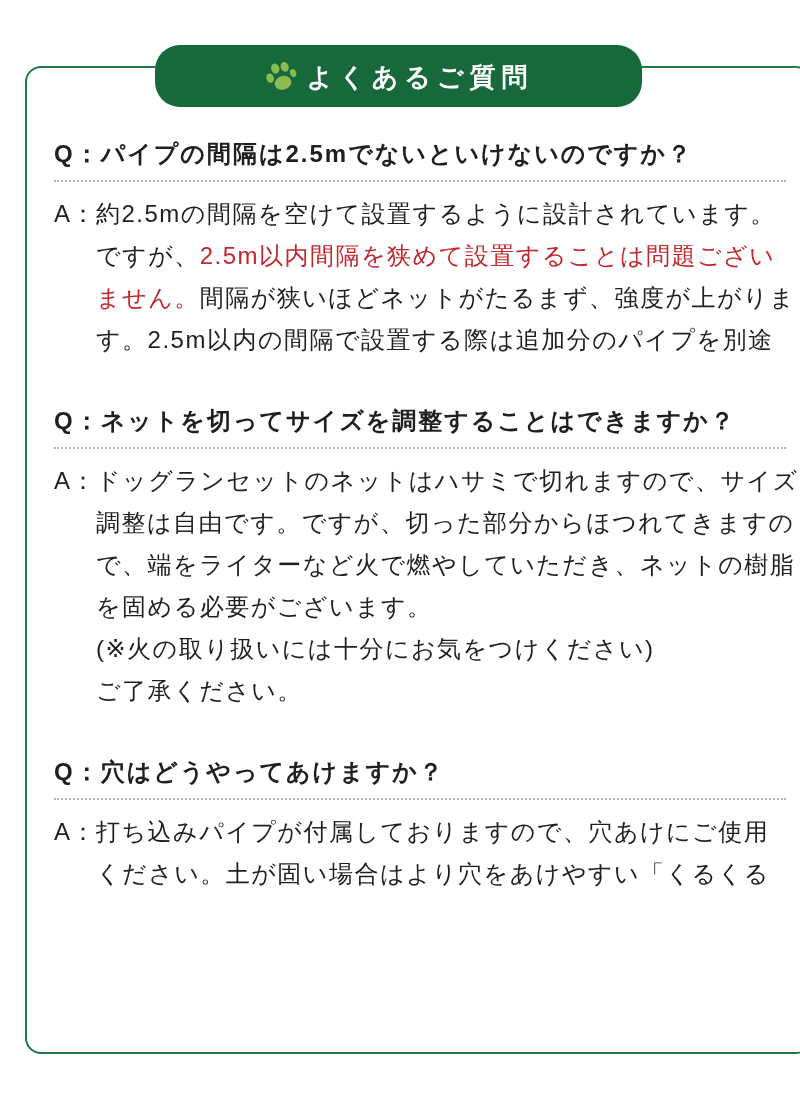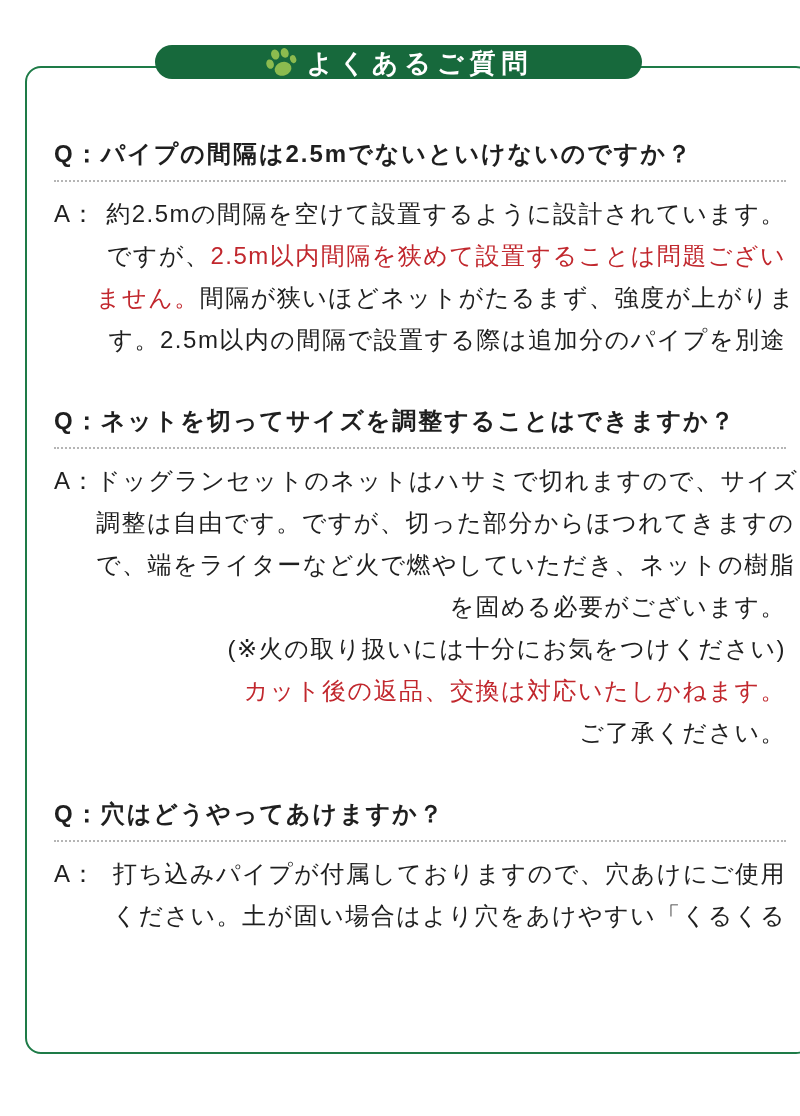--- a/index.html
+++ b/index.html
@@ -16,42 +16,42 @@
     font-family:"Liberation Sans","DejaVu Sans",sans-serif;color:var(--text);}
   .page{position:relative;width:800px;height:1116px;overflow:hidden;}
 
   .frame{
     position:absolute;left:25px;top:66px;width:787px;height:988px;
     border:2px solid var(--border-green);border-radius:16px;
     padding:70px 24px 0 27px;z-index:1;
   }
 
   .pill{
-    position:absolute;left:155px;top:45px;width:487px;height:34px;
+    position:absolute;left:155px;top:45px;width:487px;height:62px;
     background:var(--brand-green);border-radius:25px;z-index:2;
     display:flex;align-items:center;justify-content:center;gap:9px;
   }
   .pill-title{
     color:#fff;font-size:26px;font-weight:700;letter-spacing:6px;
     white-space:pre;line-height:1;padding-top:2px;
   }
   .paw{width:34px;height:34px;flex:none;}
 
   .qa{margin-bottom:44px;}
   .q{
     font-size:24px;font-weight:700;line-height:32px;letter-spacing:2px;
     white-space:pre;margin-bottom:10px;
   }
   .sep{
     border-top:2px dotted var(--separator);
     margin-bottom:11px;
   }
   .a{display:flex;align-items:flex-start;font-size:24px;font-weight:500;}
   .a-label{flex:none;width:42px;line-height:42px;letter-spacing:1px;white-space:pre;}
-  .a-body{flex:1;min-width:0;text-align:right;}
+  .a-body{flex:1;min-width:0;}
   .a-line{line-height:42px;letter-spacing:1.5px;white-space:pre;}
   .red{color:var(--accent-red);margin-top:40px;}
 </style>
 </head>
 <body>
 
 <div class="page">
 
   <div class="pill">
     <svg class="paw" viewBox="0 0 100 100" aria-hidden="true">
@@ -86,21 +86,20 @@
       <h3 class="q"><span>Q：</span><span>ネットを切ってサイズを調整することはできますか？</span></h3>
       <div class="sep"></div>
       <div class="a">
         <span class="a-label">A：</span>
         <div class="a-body">
           <div class="a-line"><span>ドッグランセットのネットはハサミで切れますので、サイズ</span></div>
           <div class="a-line"><span>調整は自由です。ですが、切った部分からほつれてきますの</span></div>
           <div class="a-line"><span>で、端をライターなど火で燃やしていただき、ネットの樹脂</span></div>
           <div class="a-line"><span>を固める必要がございます。</span></div>
           <div class="a-line"><span>(※火の取り扱いには十分にお気をつけください)</span></div>
-          <div class="a-line"><span class="red"> カット後の返品、交換は対応いたしかねます。</span></div>
           <div class="a-line"><span>ご了承ください。</span></div>
         </div>
       </div>
     </section>
 
     <section class="qa">
       <h3 class="q"><span>Q：</span><span>穴はどうやってあけますか？</span></h3>
       <div class="sep"></div>
       <div class="a">
         <span class="a-label">A：</span>

